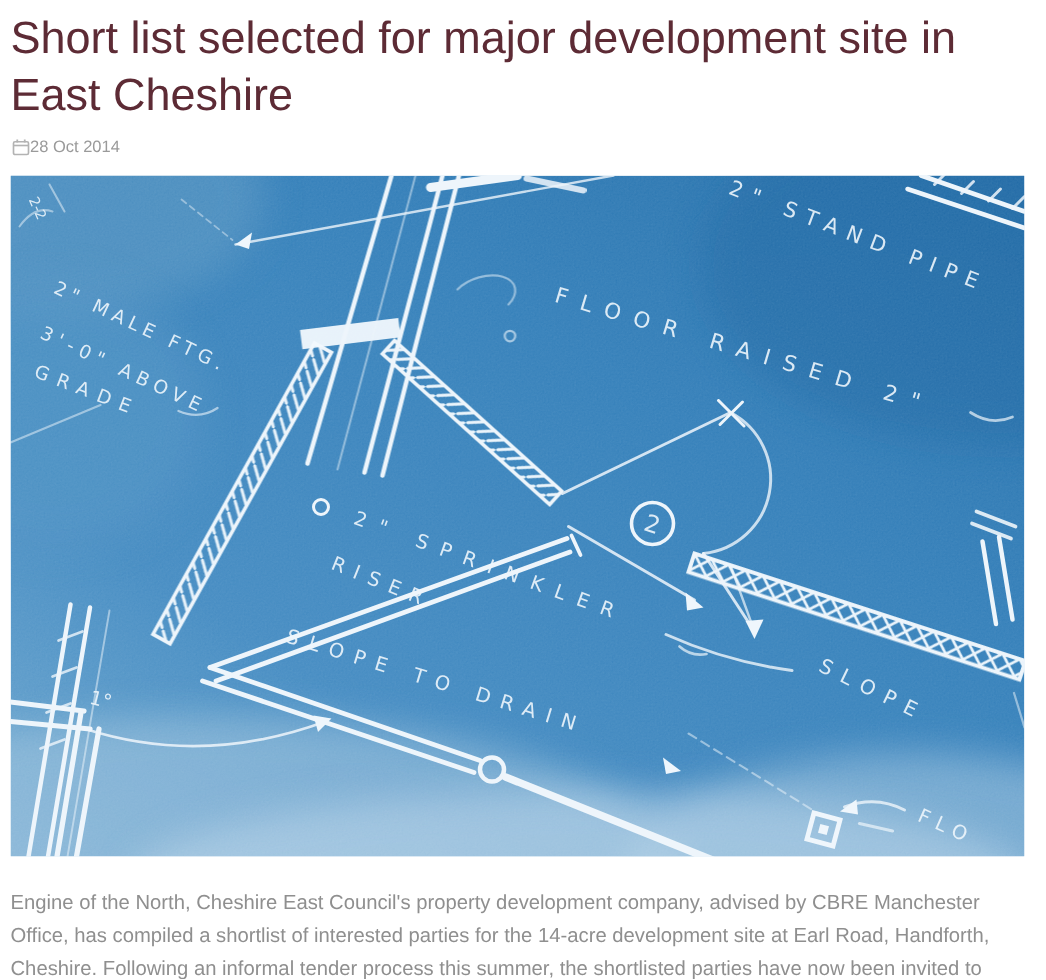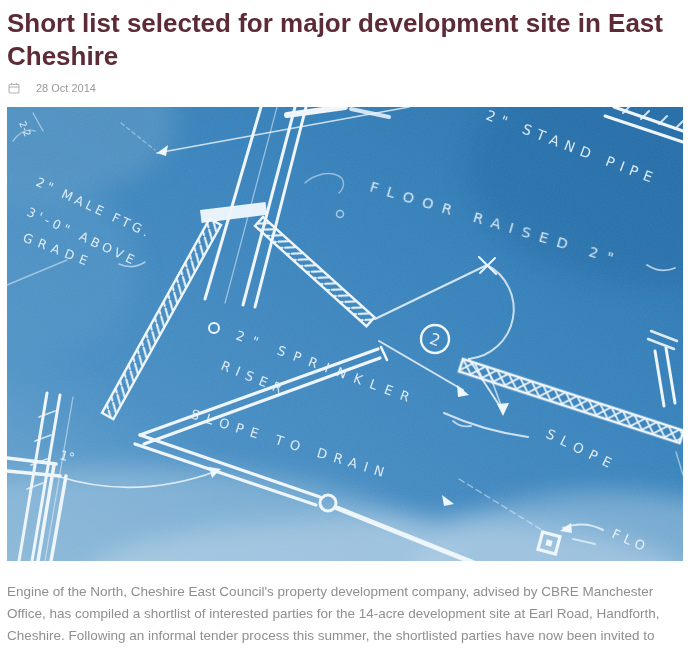--- a/index.html
+++ b/index.html
@@ -1,20 +1,20 @@
 <!DOCTYPE html>
 <html><head>
 <meta charset="utf-8">
 <style>
   html,body{margin:0;padding:0;background:#ffffff;}
   body{font-family:"Liberation Sans","DejaVu Sans",sans-serif;width:697px;}
   .wrap{padding:5px 10px 0 7px;}
-  h1.post-title{font-size:26px;line-height:1.26;color:#5d2b35;font-weight:700;
+  h1.post-title{font-size:30px;line-height:1.26;color:#5d2b35;font-weight:400;
     margin:2px 0 9px 0;max-width:672px;cursor:pointer;}
-  .meta{display:flex;align-items:flex-start;gap:16px;color:#9a9a9a;font-size:11px;margin:0 0 13px 1px;}
+  .meta{display:flex;align-items:flex-start;gap:0;color:#9a9a9a;font-size:11px;margin:0 0 13px 1px;}
   .meta svg{display:block;}
   figure.featured{margin:0;width:676px;height:454px;line-height:0;overflow:hidden;}
   p.excerpt{color:#8f8f8f;font-size:13.5px;line-height:1.63;max-width:686px;margin:20px 0 0 0;}
   
   .bp-label{fill:#eef6fc;font-family:"DejaVu Sans",sans-serif;opacity:.9;}
   .ln{stroke:#edf5fb;stroke-linecap:round;fill:none;}
   .band{fill:url(#ph);stroke:#edf5fb;stroke-width:2.4;}
   .bandx{fill:url(#px);stroke:#edf5fb;stroke-width:2.6;}
   .ar{fill:#eef6fc;stroke:none;}
 </style>

